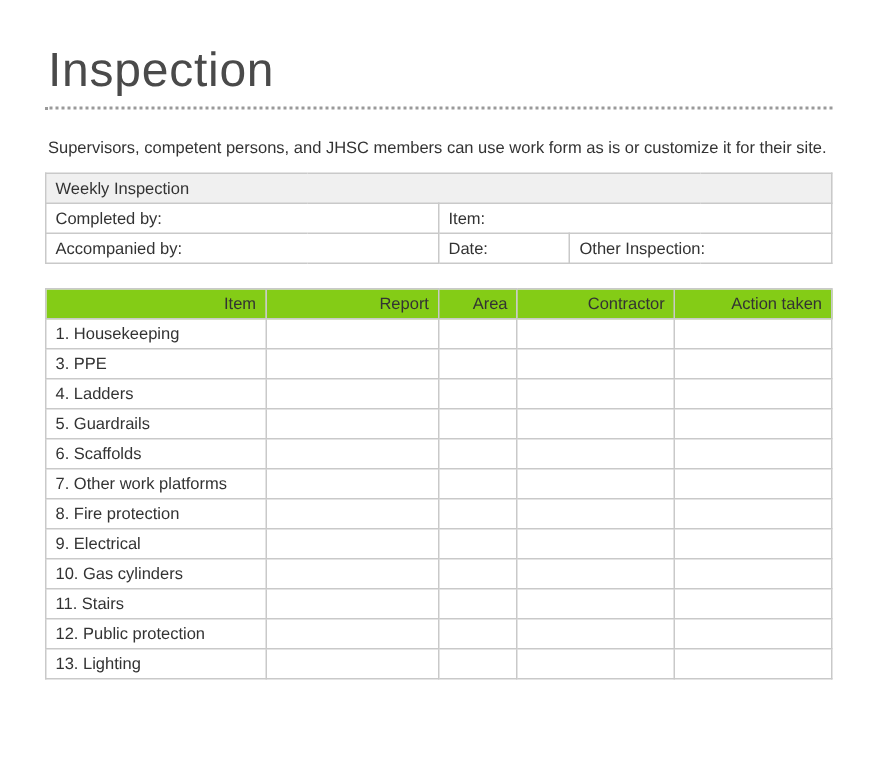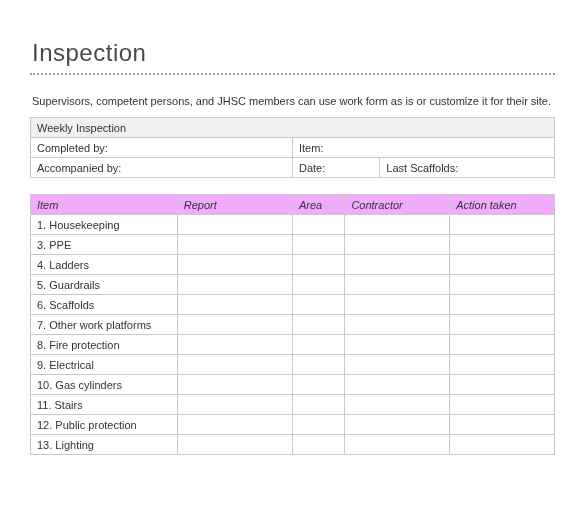--- a/index.html
+++ b/index.html
@@ -13,24 +13,24 @@
     font-size: 12px;
   }
   .page {
     padding: 28px 30px 0 30px;
   }
   .heading-wrap {
     position: relative;
     margin-bottom: 20px;
   }
   .heading {
-    font-size: 24px;
+    font-size: 32px;
     font-weight: 300;
     color: #4a4a4a;
-    margin: 11px 0 6px 2px;
+    margin: 0 0 6px 2px;
     letter-spacing: 0.5px;
   }
   .dots {
     border-top: 2px dotted #9a9a9a;
     height: 0;
     width: 100%;
   }
   .intro {
     font-size: 11px;
     color: #333;
@@ -51,24 +51,23 @@
     height: 20px;
     vertical-align: middle;
     background: #fff;
   }
   .section-head td, .section-head th {
     background: #f0f0f0;
     text-align: left;
     font-weight: 400;
   }
   .report-head th {
-    background: #f0abfc;
-    text-align: left;
+    background: #84cc16;
+    text-align: right;
     font-weight: 400;
-    font-style: italic;
   }
   .weekly-table { margin-bottom: 16px; }
   .report-table {}
   .col-item  { width: 28%; }
   .col-comm  { width: 22%; }
   .col-area  { width: 10%; }
   .col-contr { width: 20%; }
   .col-act   { width: 20%; }
 </style>
 </head>
@@ -88,21 +87,21 @@
         <tr class="section-head">
       <td colspan="6">Weekly Inspection</td>
     </tr>
     <tr>
       <td colspan="3">Completed by:</td>
       <td colspan="3">Item:</td>
     </tr>
     <tr>
       <td colspan="3">Accompanied by:</td>
       <td colspan="1" style="width:16%">Date:</td>
-      <td colspan="2">Last Scaffolds:</td>
+      <td colspan="2">Other Inspection:</td>
     </tr>
   </tbody>
     </table>
 
   <table class="report-table">
     <colgroup>
       <col class="col-item">
         <col class="col-comm">
         <col class="col-area">
         <col class="col-contr">

